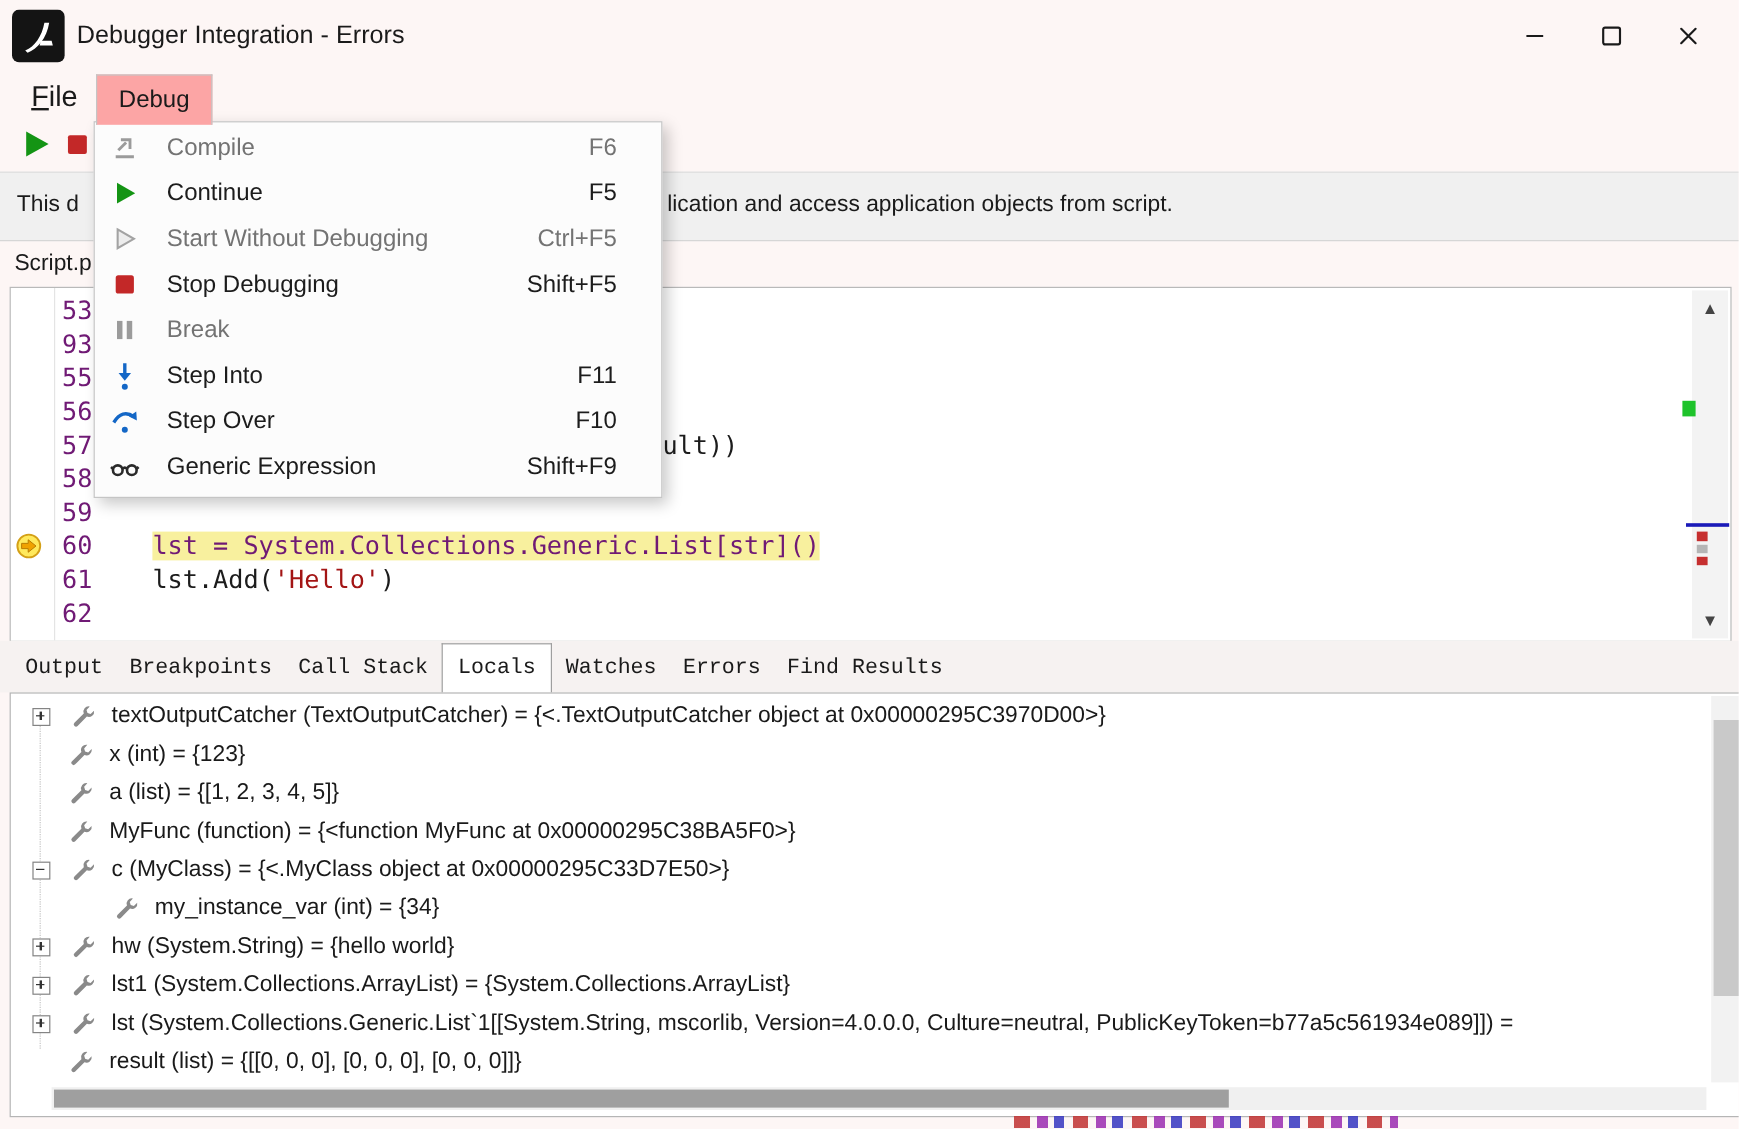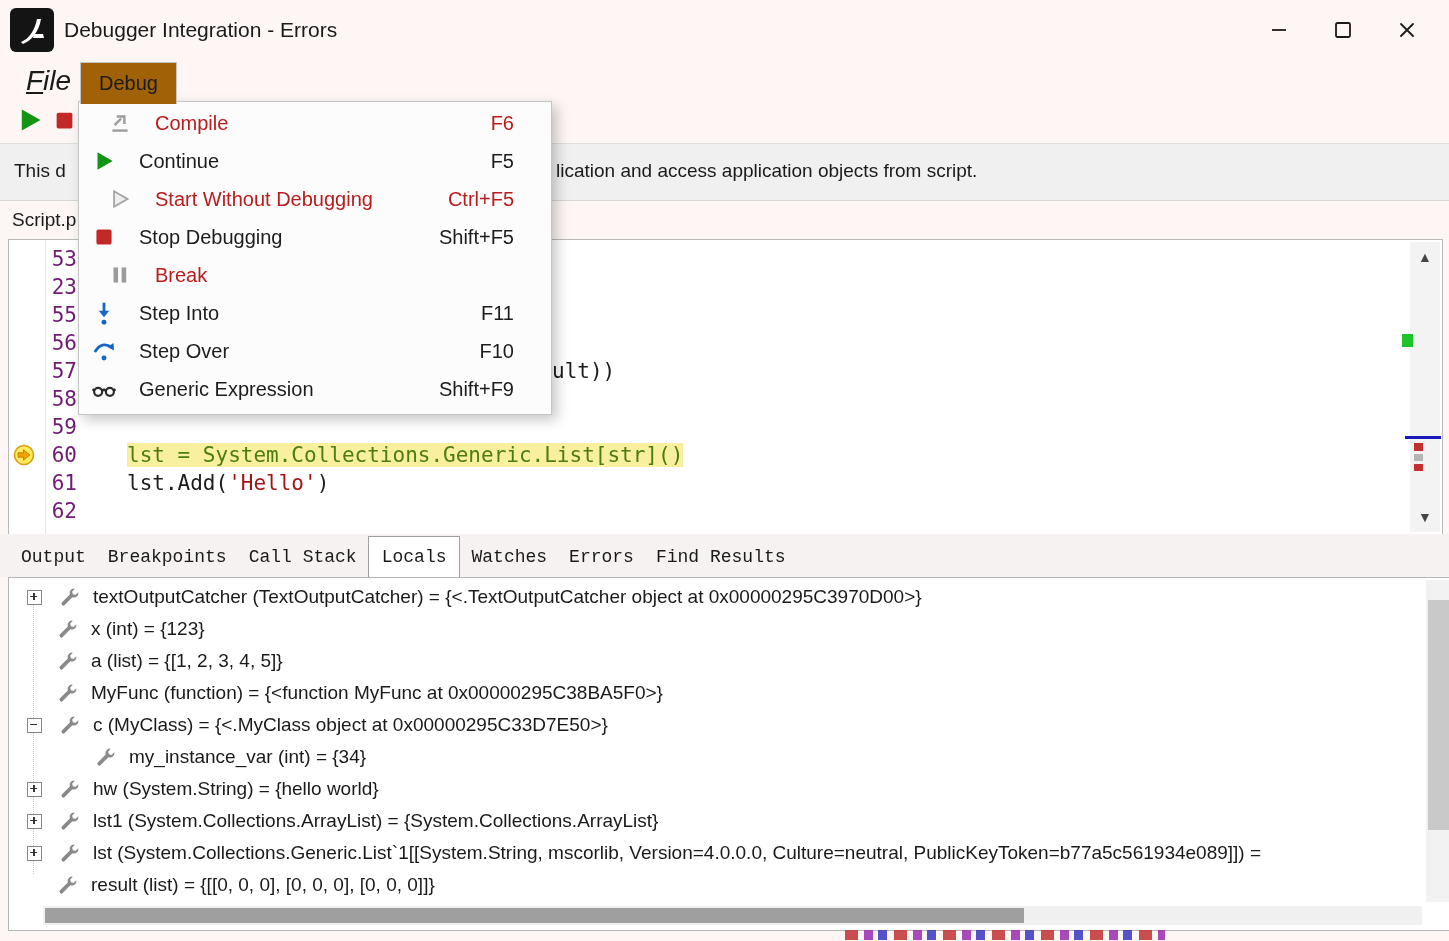--- a/index.html
+++ b/index.html
@@ -10,24 +10,24 @@
   .titlebar{position:absolute;top:0;left:0;right:0;height:60px;background:#fdf6f5;}
   .app-icon{position:absolute;left:10px;top:8px;width:44px;height:44px;}
   .win-title{position:absolute;left:64px;top:0;height:60px;line-height:60px;font-size:21px;}
   .win-controls{position:absolute;right:10px;top:0;height:60px;display:flex;align-items:center;}
   .win-btn{width:64px;height:60px;display:flex;align-items:center;justify-content:center;cursor:default;}
   .icon-box{display:block;width:100%;height:100%;}
   .icon-box svg{display:block;width:100%;height:100%;}
   .win-btn .icon-box{width:22px;height:22px;}
 
   
-  .mi-file{position:absolute;left:14px;top:62px;height:38px;line-height:38px;font-size:28px;padding:0 12px;font-style:italic;}
+  .mi-file{position:absolute;left:14px;top:62px;height:38px;line-height:38px;font-size:24px;padding:0 12px;}
   .mi-file .ul{text-decoration:underline;}
   .mi-debug{position:absolute;left:80px;top:62px;height:41px;line-height:40px;font-size:20px;padding:0 18px;
-            background:#a16207;border:1px solid #c5c5c5;border-bottom:none;z-index:60;}
+            background:#fca5a5;border:1px solid #c5c5c5;border-bottom:none;z-index:60;}
 
   
   .tb-btn{position:absolute;z-index:5;}
   .tb-run{left:16px;top:106px;width:28px;height:28px;}
   .tb-stop{left:54px;top:110px;width:21px;height:21px;}
 
   
   .info-strip{position:absolute;left:0;right:0;top:143px;height:56px;background:#f0f0f0;
               border-top:1px solid #dedede;border-bottom:1px solid #d6d6d6;font-size:19px;}
   .info-left{position:absolute;left:14px;top:0;line-height:54px;white-space:pre;}
@@ -42,38 +42,38 @@
   .margin-sep{position:absolute;left:36px;top:0;bottom:0;width:0;border-left:1px solid #e4e4e4;}
   .ed-line{position:absolute;left:0;right:34px;height:28px;font-family:"DejaVu Sans Mono",monospace;
            font-size:21px;line-height:28px;white-space:pre;}
   .ed-line .margin{position:absolute;left:0;top:0;width:34px;height:28px;}
   .ed-line .margin .icon-box{position:absolute;left:4px;top:3px;width:22px;height:22px;}
   .ed-line .ln{position:absolute;left:28px;width:40px;text-align:right;color:#701a75;}
   .ed-line .code{position:absolute;left:118px;top:0;}
   .ed-line .hl{background:#f8f09e;}
   .seg-plain{color:#1c1c1c;}
   .seg-string{color:#a31515;}
-  .seg-stmt{color:#4d7c0f;}
+  .seg-stmt{color:#701a75;}
   .code-frag{position:absolute;left:543px;color:#1c1c1c;}
 
   .ed-scrollbar{position:absolute;top:2px;right:2px;bottom:2px;width:30px;background:#f3f3f3;}
   .ed-sb-up,.ed-sb-down{position:absolute;left:0;width:30px;height:30px;color:#444;font-size:14px;
                         display:flex;align-items:center;justify-content:center;}
   .ed-sb-up{top:0;} .ed-sb-down{bottom:0;}
   .mk-green{position:absolute;left:1393px;top:94px;width:11px;height:13px;background:#1ec32b;z-index:3;}
   .mk-blue{position:absolute;left:1396px;top:196px;width:36px;height:3px;background:#1a1ab8;z-index:3;}
   .mk-red1{position:absolute;left:1405px;top:203px;width:9px;height:8px;background:#c62f2f;z-index:3;}
   .mk-red2{position:absolute;left:1405px;top:214px;width:9px;height:7px;background:#b5b5b5;z-index:3;}
   .mk-red3{position:absolute;left:1405px;top:224px;width:9px;height:7px;background:#c62f2f;z-index:3;}
 
   
   .debug-menu{position:absolute;left:78px;top:101px;width:472px;height:308px;background:#fcfcfc;
               border:1px solid #c5c5c5;box-shadow:5px 5px 12px rgba(0,0,0,0.22);z-index:50;padding:2px 0;}
   .menu-item{height:38px;display:flex;align-items:center;font-size:20px;color:#1c1c1c;}
-  .menu-item.disabled{color:#b91c1c;margin-left:16px;}
+  .menu-item.disabled{color:#737373;}
   .menu-item .icon-box{width:26px;height:26px;margin-left:12px;flex:none;}
   .mi-label{margin-left:22px;white-space:pre;}
   .mi-shortcut{margin-left:auto;margin-right:37px;white-space:pre;}
 
   
   .tabstrip{position:absolute;left:0;right:0;top:534px;height:43px;background:#f6f2f1;
             display:flex;align-items:flex-end;padding-left:10px;font-size:18px;}
   .tab{padding:9px 11px 10px 11px;white-space:pre;font-family:Liberation Mono, monospace;}
   .tab.active{background:#ffffff;border:1px solid #9f9f9f;border-bottom:none;
               padding:10px 13px 11px 13px;position:relative;top:1px;}
@@ -165,21 +165,21 @@
     <span class="info-left">This d</span>
     <span class="info-right">lication and access application objects from script.</span>
   </div>
 
   <div class="script-tab"><span>Script.p</span></div>
 
   <div class="editor">
     <div class="margin-sep"></div>
     <div id="ed-lines">
         <div class="ed-line" style="top: 5px;"><span class="margin"></span><span class="ln">53</span><span class="code"></span></div>
-        <div class="ed-line" style="top: 33px;"><span class="margin"></span><span class="ln">23</span><span class="code"></span></div>
+        <div class="ed-line" style="top: 33px;"><span class="margin"></span><span class="ln">93</span><span class="code"></span></div>
         <div class="ed-line" style="top: 61px;"><span class="margin"></span><span class="ln">55</span><span class="code"></span></div>
         <div class="ed-line" style="top: 89px;"><span class="margin"></span><span class="ln">56</span><span class="code"></span></div>
         <div class="ed-line" style="top: 117px;"><span class="margin"></span><span class="ln">57</span><span class="code"></span><span class="code-frag">ult))</span></div>
         <div class="ed-line" style="top: 145px;"><span class="margin"></span><span class="ln">58</span><span class="code"></span></div>
         <div class="ed-line" style="top: 173px;"><span class="margin"></span><span class="ln">59</span><span class="code"></span></div>
         <div class="ed-line" style="top: 201px;"><span class="margin"><span class="icon-box"><svg viewBox="0 0 22 22">
                 <circle cx="11" cy="11" r="9.5" fill="#ffe95c" stroke="#d4a017" stroke-width="1.6"></circle>
                 <path d="M5 8.8 H10.5 V5.8 L17 11 L10.5 16.2 V13.2 H5 Z" fill="#f0a200" stroke="#b87a00" stroke-width="0.8"></path>
               </svg></span></span><span class="ln">60</span><span class="code"><span class="hl"><span class="seg-stmt">lst = System.Collections.Generic.List[str]()</span></span></span></div>
         <div class="ed-line" style="top: 229px;"><span class="margin"></span><span class="ln">61</span><span class="code"><span class="seg-plain">lst.Add(</span><span class="seg-string">'Hello'</span><span class="seg-plain">)</span></span></div>

